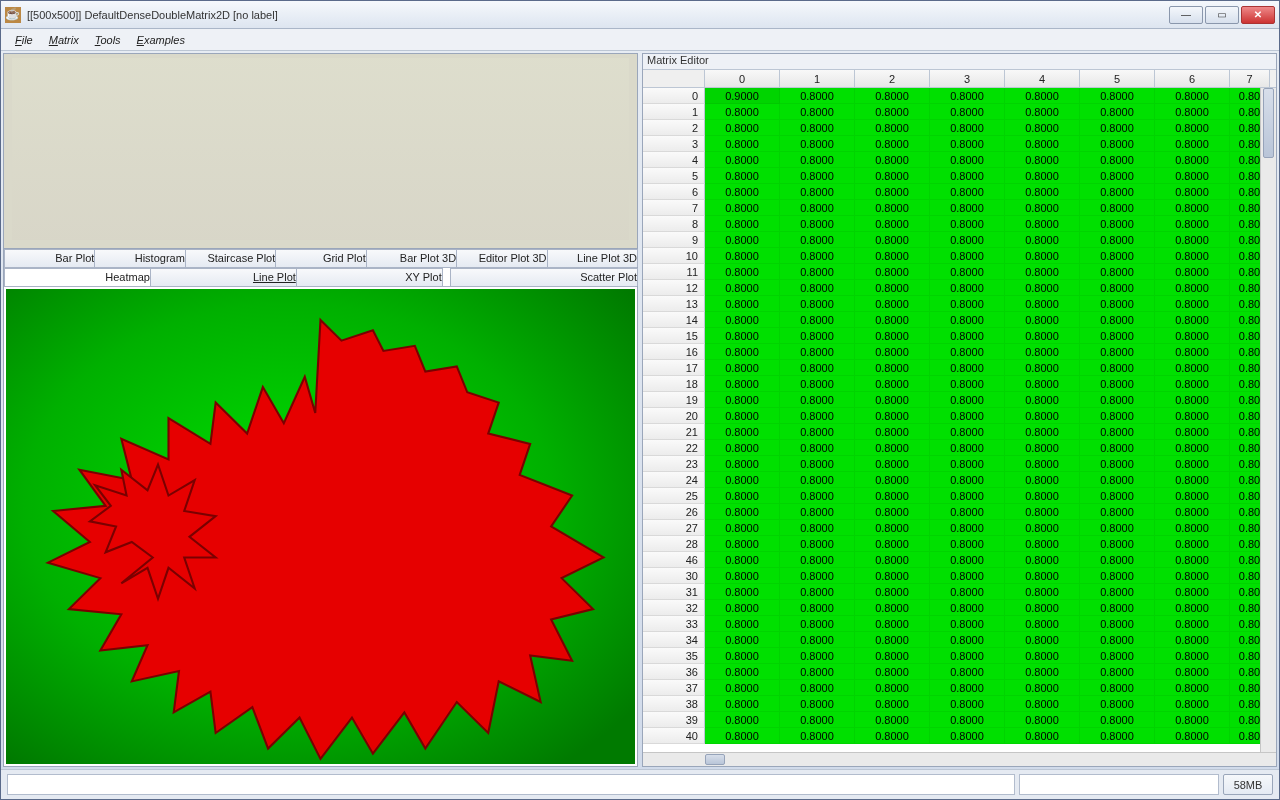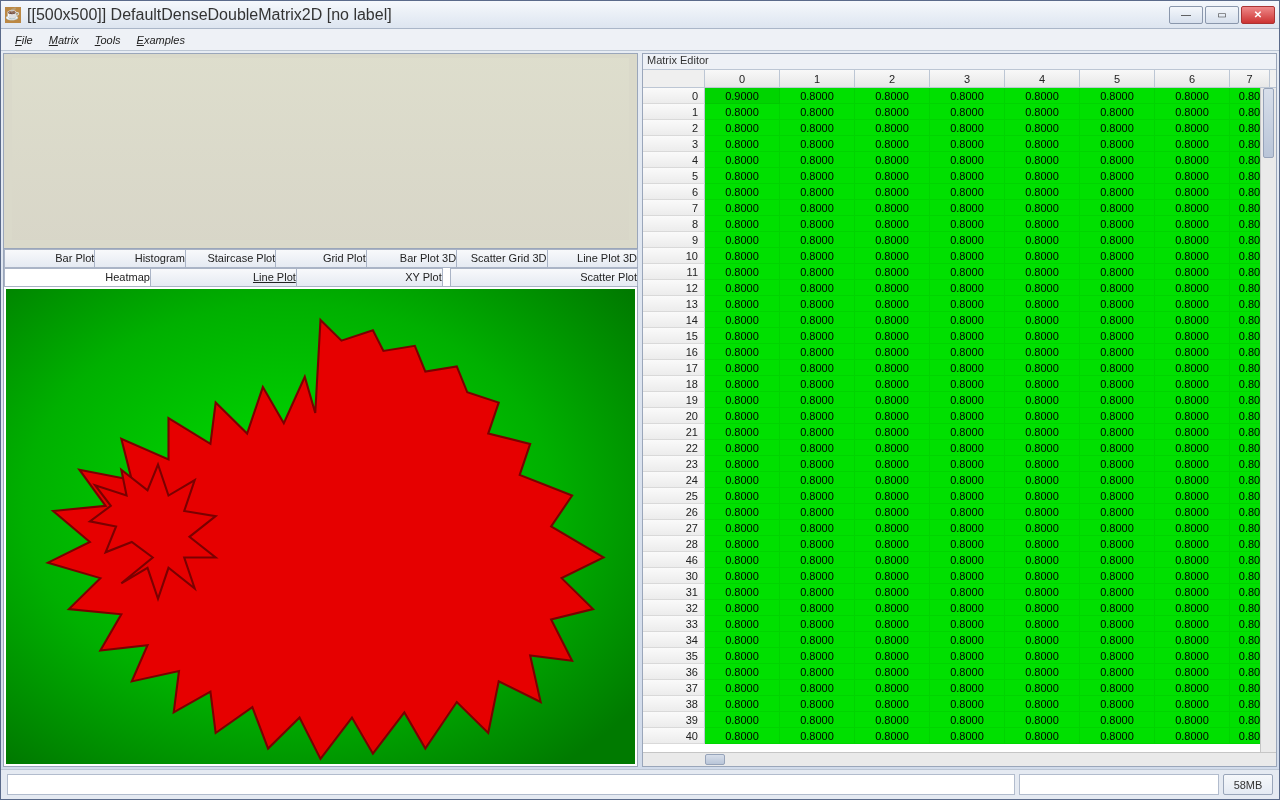--- a/index.html
+++ b/index.html
@@ -3,21 +3,21 @@
 <meta charset="utf-8">
 <style>
 * { box-sizing: border-box; margin: 0; padding: 0; }
 body { font-family: "Segoe UI", Tahoma, sans-serif; font-size: 11px; background: #d4dce8; width: 1280px; height: 800px; overflow: hidden; }
 
 .window { width: 1280px; height: 800px; background: linear-gradient(#e8edf4, #d0daea); border: 1px solid #5a6a8a; display: flex; flex-direction: column; }
 
 .titlebar { height: 28px; background: linear-gradient(#f5f8fc, #dde5f0); display: flex; align-items: center; padding: 0 4px; border-bottom: 1px solid #aab6c8; }
 .titlebar-icon { width: 16px; height: 16px; margin-right: 6px; background: #b84; position: relative; top: 0; }
 .titlebar-icon::before { content: "☕"; font-size: 12px; }
-.titlebar-text { color: #333; font-size: 16px; flex: 1; }
+.titlebar-text { color: #333; font-size: 11px; flex: 1; }
 .win-btns { display: flex; gap: 2px; }
 .win-btn { width: 34px; height: 18px; border: 1px solid #8a97ac; border-radius: 2px; background: linear-gradient(#f4f7fb, #d7e0ed); display: flex; align-items: center; justify-content: center; font-size: 10px; color: #333; cursor: default; }
 .win-btn.close { background: linear-gradient(#e88, #c33); border-color: #a33; color: #fff; font-weight: bold; }
 
 .menubar { height: 22px; background: #eef1f6; display: flex; align-items: center; padding: 0 6px; border-bottom: 1px solid #bcc6d4; }
 .menu-item { padding: 2px 8px; color: #222; cursor: default; font-style: italic; }
 .menu-item u { text-decoration: underline; }
 
 .content { flex: 1; display: flex; padding: 2px; gap: 4px; min-height: 0; }
 .left, .right { flex: 1; background: #fff; border: 1px solid #9aa6ba; display: flex; flex-direction: column; min-height: 0; }
@@ -84,21 +84,21 @@
   <div class="content">
     <div class="left">
       <div class="upper-plot"></div>
       <div class="tabs">
         <div class="tabrow">
           <div class="tab">Bar Plot</div>
           <div class="tab">Histogram</div>
           <div class="tab">Staircase Plot</div>
           <div class="tab">Grid Plot</div>
           <div class="tab">Bar Plot 3D</div>
-          <div class="tab">Scatter Grid 3D</div>
+          <div class="tab">Editor Plot 3D</div>
           <div class="tab">Line Plot 3D</div>
         </div>
         <div class="tabrow tabrow2">
           <div class="tab active wide0">Heatmap</div>
           <div class="tab wide1">Line Plot</div>
           <div class="tab wide2">XY Plot</div>
           <div class="tab wide3">Scatter Plot</div>
         </div>
       </div>
       <div class="heatmap">

